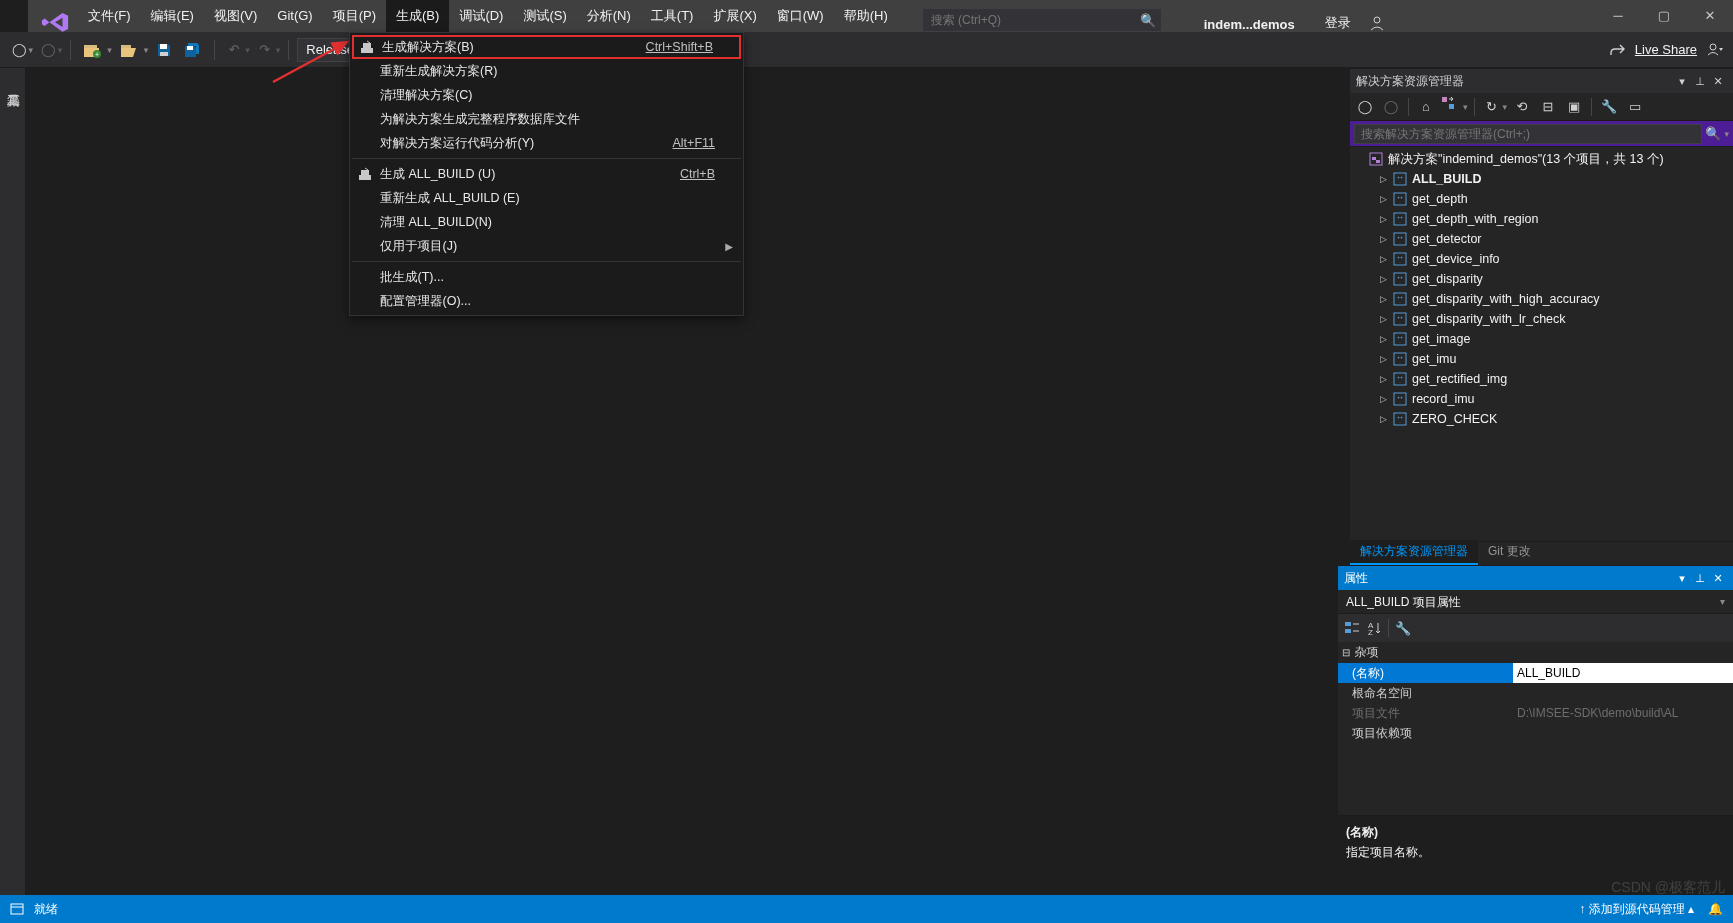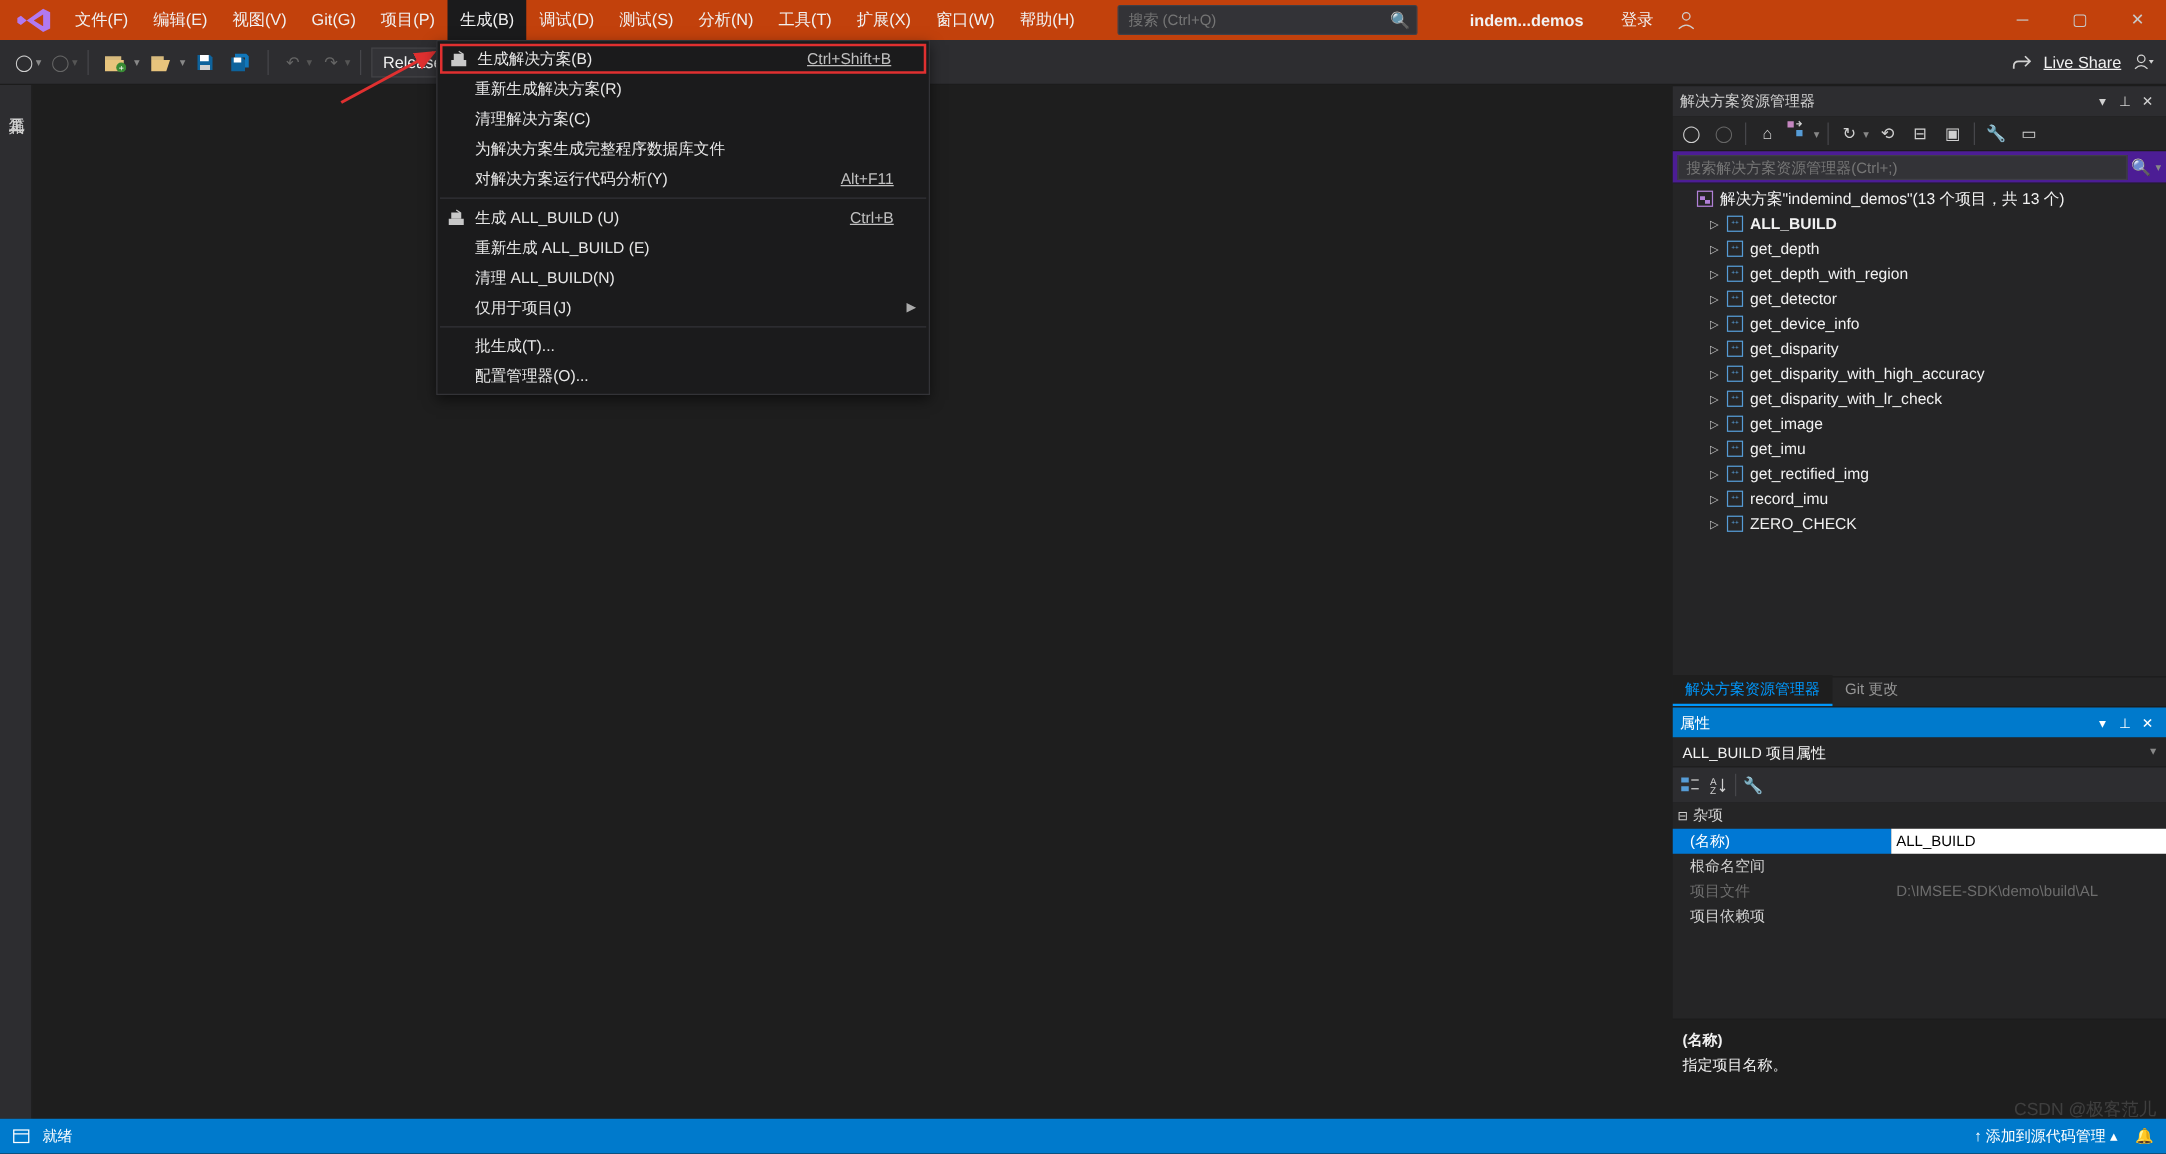--- a/index.html
+++ b/index.html
@@ -1,18 +1,18 @@
 <!DOCTYPE html>
 <html><head>
 <meta charset="utf-8">
 <style>
 * { margin: 0; padding: 0; box-sizing: border-box; font-family: "Microsoft YaHei", "Segoe UI", sans-serif; }
 body { width: 1733px; height: 923px; background: #1e1e1e; color: #f1f1f1; font-size: 13px; overflow: hidden; position: relative; }
 
-.titlebar { height: 32px; background: #c2410c; display: flex; align-items: center; }
+.titlebar { height: 32px; background: #404040; display: flex; align-items: flex-end; margin-left: 28px; }
 .vs-logo { width: 30px; height: 20px; margin: 0 8px 0 12px; }
 .menu-item { padding: 0 10px; height: 32px; line-height: 32px; cursor: pointer; }
 .menu-item.open { background: #1b1b1c; }
 .search-box { margin-left: 24px; background: #333337; height: 24px; width: 240px; display: flex; align-items: center; border-radius: 2px; border: 1px solid #3f3f46; }
 .search-box input { background: transparent; border: none; color: #a0a0a0; flex: 1; padding: 0 8px; font-size: 12px; outline: none; }
 .search-box .mg { width: 24px; text-align: center; color: #d0d0d0; }
 .title-solution { margin-left: 42px; font-weight: 600; }
 .login { margin-left: 20px; padding: 0 10px; display: flex; align-items: center; gap: 18px; }
 .win-controls { margin-left: auto; display: flex; }
 .win-btn { width: 46px; height: 32px; text-align: center; line-height: 32px; color: #c8c8c8; }
@@ -253,21 +253,21 @@
 </svg>
 
 <div class="main">
   <div class="sidebar-left">
     <div class="tab">工具箱</div>
   </div>
   <div class="editor-area"></div>
 
   <div class="right-panels">
 
-    <div class="panel" style="flex:1; min-height:0;">
+    <div class="panel" style="flex:1; min-height:0;margin-left:12px;">
       <div class="panel-header">
         <span class="title">解决方案资源管理器</span>
         <span class="pbtn">▾</span>
         <span class="pbtn">⊥</span>
         <span class="pbtn">✕</span>
       </div>
       <div class="panel-toolbar">
         <span class="pbtn">◯</span>
         <span class="pbtn" style="color:#666">◯</span>
         <span class="ptsep"></span>

